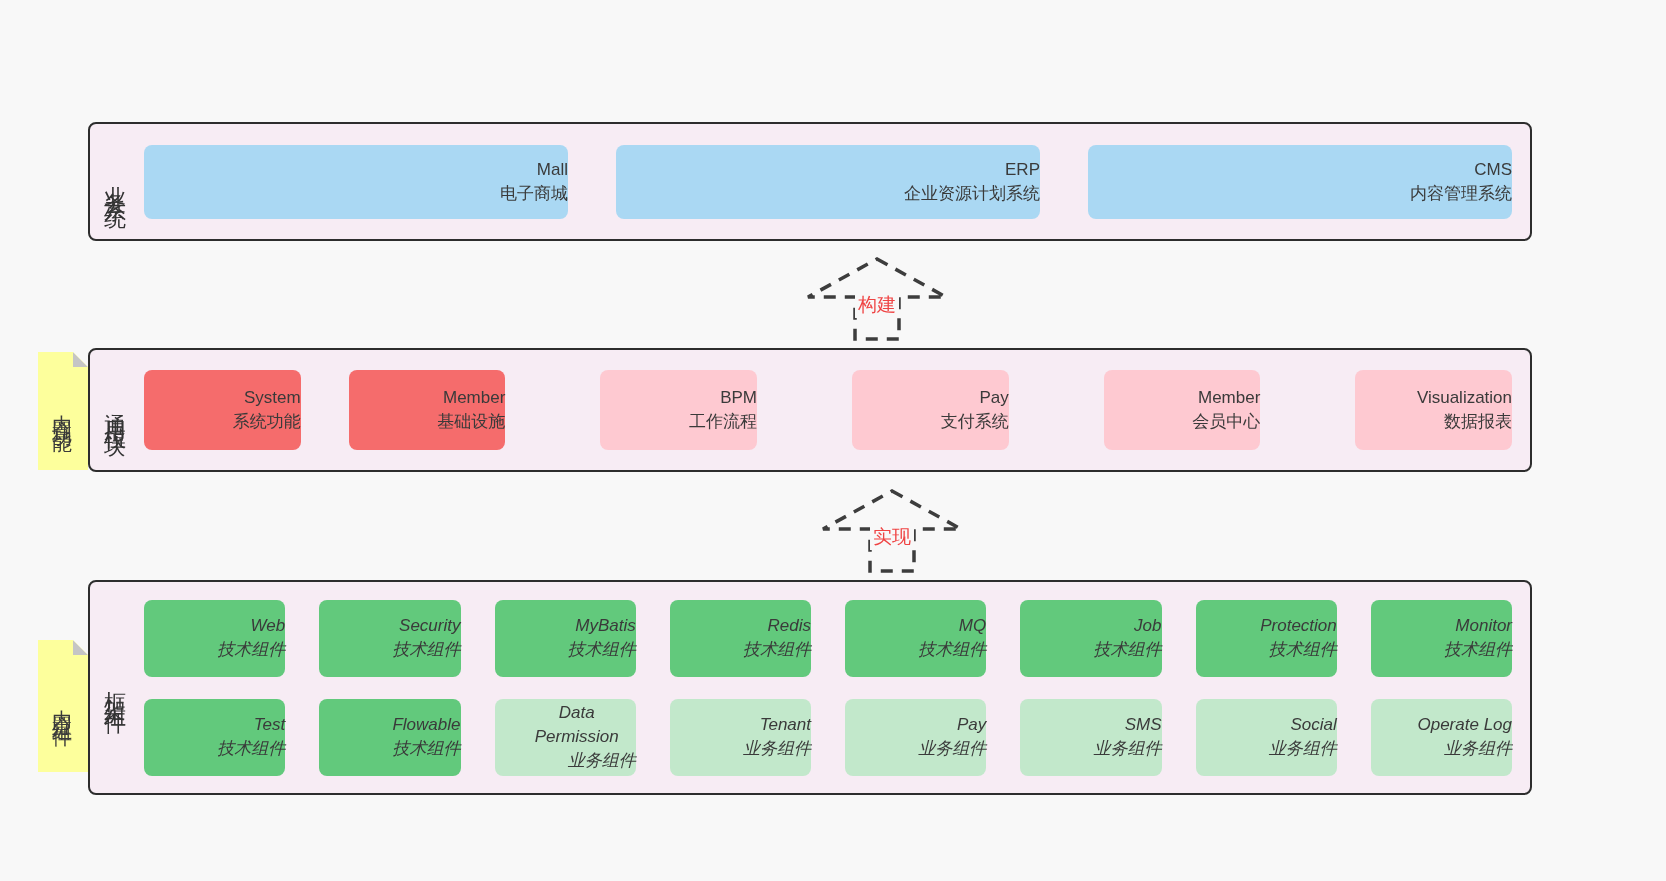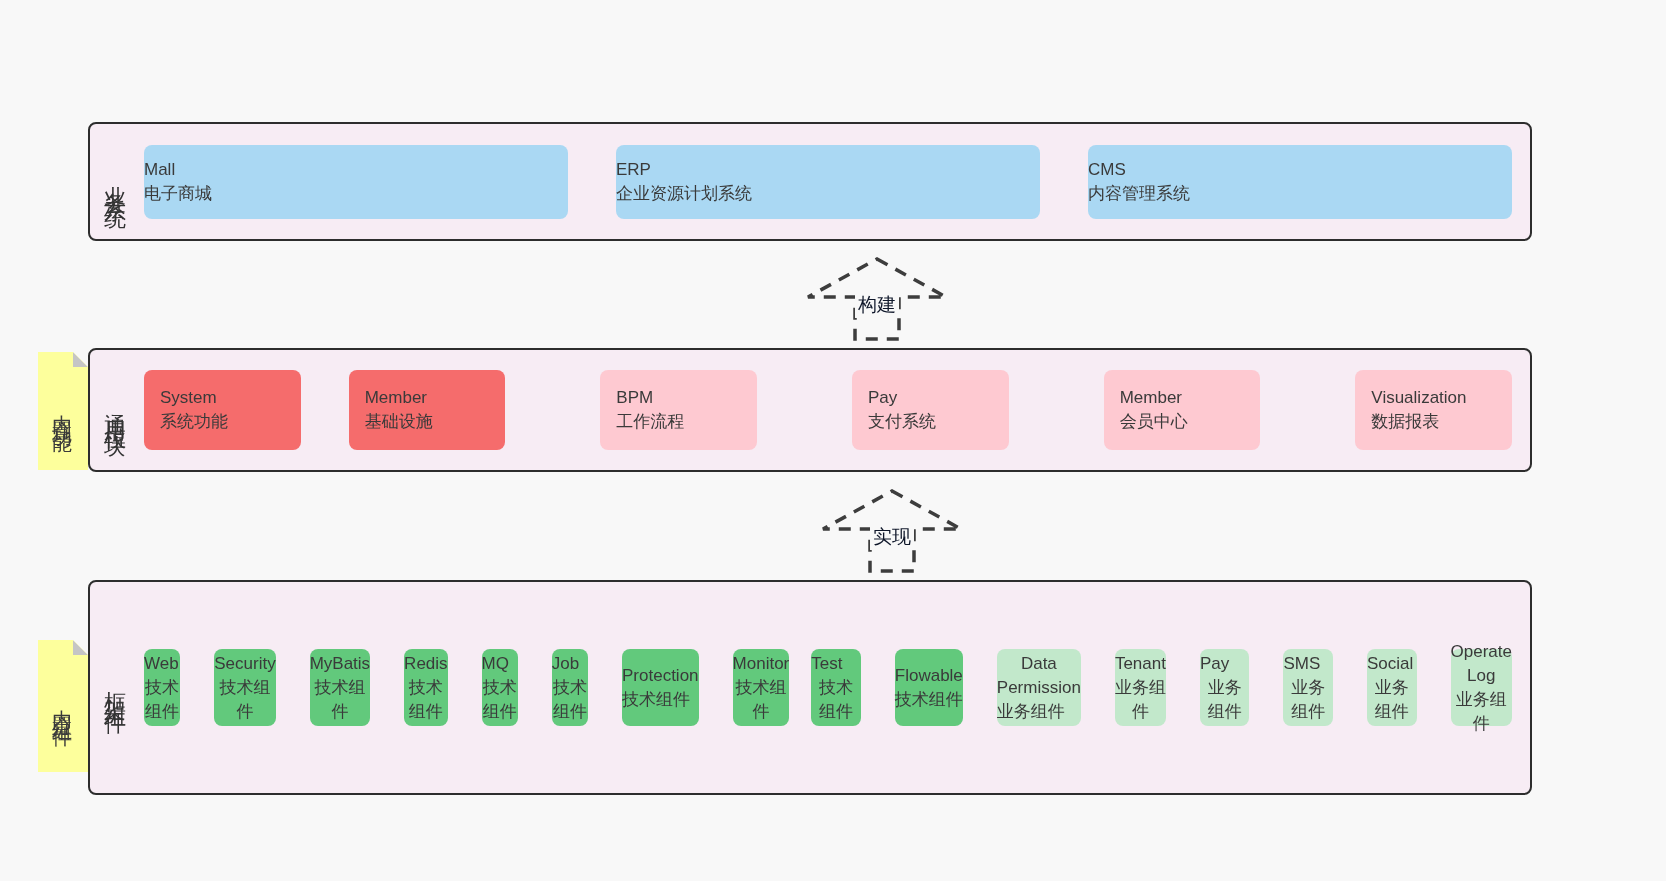--- a/index.html
+++ b/index.html
@@ -17,26 +17,26 @@
   }
   .panel-inner{display:flex;align-items:center;height:100%;}
   .vlabel{
     writing-mode:vertical-rl;text-orientation:upright;
     font-size:22px;letter-spacing:7px;color:#333;
     margin-left:8px;width:34px;text-align:center;
     display:flex;align-items:center;justify-content:center;
   }
   .boxes{flex:1;display:flex;gap:48px;padding:0 18px 0 12px;}
   .boxes .box{flex:1;}
-  .rows{flex:1;display:flex;gap:22px;padding:0 18px 0 12px;}
+  .rows{flex:1;display:flex;flex-direction:column;gap:22px;padding:0 18px 0 12px;font-style:italic;}
   .row8{display:flex;gap:34px;}
   .row8 .box{flex:1;}
   .box{
     border-radius:8px;display:flex;flex-direction:column;
-    align-items:flex-start;justify-content:center;text-align:center;
+    align-items:flex-end;justify-content:center;text-align:center;
     font-size:17px;line-height:24px;
   }
   .h74{height:74px;} .h80{height:80px;padding-left:16px;} .h77{height:77px;}
   .blue{background:#aad8f3;}
   .red{background:#f56c6c;}
   .pink{background:#fec9d1;margin-left:47px;}
   .green{background:#62c97c;}
   .lightgreen{background:#c2e8cb;}
   .box .en{display:block;max-width:118px;}
   .box .cn{display:block;}
@@ -50,21 +50,21 @@
     background:#c5c5c5;clip-path:polygon(0 0, 100% 100%, 0 100%);
   }
   .tag .vtext{
     writing-mode:vertical-rl;text-orientation:upright;
     font-size:20px;letter-spacing:6px;color:#3a3a3a;
   }
   .arrow{position:absolute;width:146px;height:86px;}
   .arrow svg{position:absolute;left:0;top:0;}
   .arrow .alabel{
     position:absolute;left:50%;top:36px;transform:translateX(-50%);
-    background:#f8f8f8;padding:0 3px;font-size:19px;color:#0f172a;
+    background:#f8f8f8;padding:0 3px;font-size:19px;color:#ef4444;
     white-space:nowrap;
   }
   
   #panel-business{top:122px;height:119px;}
   #panel-modules{top:348px;height:124px;}
   #panel-components{top:580px;height:215px;}
   #tag-modules{top:352px;height:118px;}
   #tag-components{top:640px;height:132px;}
   #arrow-build{left:804px;top:256px;}
   #arrow-implement{left:819px;top:488px;}

